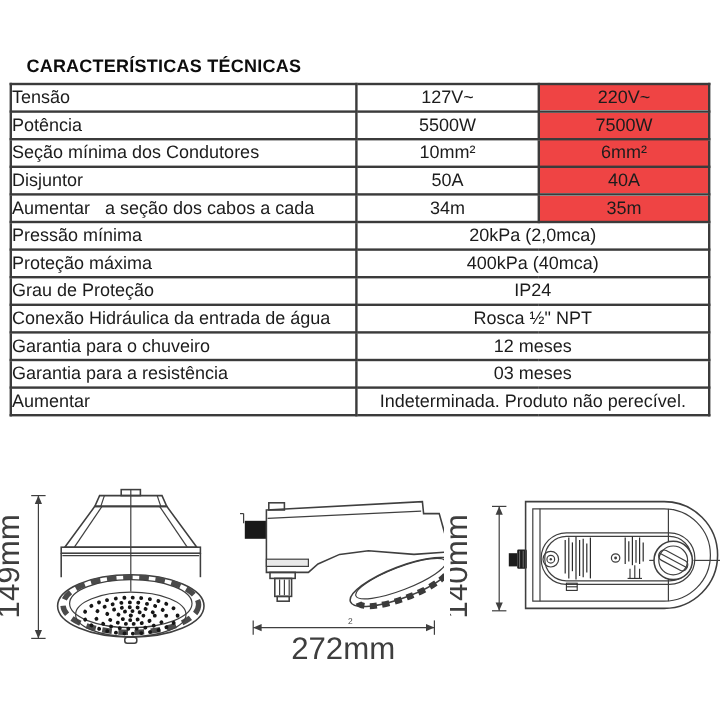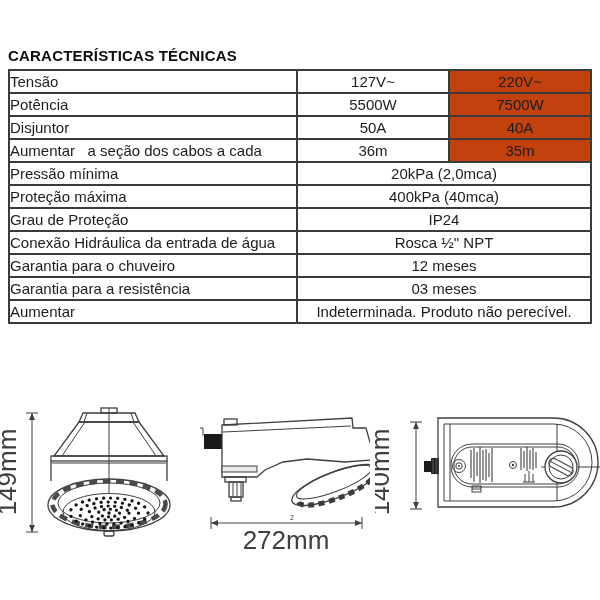--- a/index.html
+++ b/index.html
@@ -1,26 +1,26 @@
 <!DOCTYPE html>
 <html><head>
 <meta charset="utf-8">
 <style>
   html,body{margin:0;padding:0;background:#fff;}
   .page{width:600px;height:600px;position:relative;background:#fff;overflow:hidden;
         font-family:"Liberation Sans",sans-serif;}
-  .title{position:absolute;left:8px;top:47px;font-size:15px;font-weight:bold;
+  .title{position:absolute;left:22px;top:47px;font-size:15px;font-weight:bold;
          color:#0d0d0d;letter-spacing:.2px;}
   .tablewrap{position:absolute;left:8px;top:69px;width:582px;}
   table.specs{border-collapse:collapse;table-layout:fixed;width:582px;}
   table.specs td{border:2px solid #3b3b3b;height:21px;font-size:15px;color:#1c1c1c;
                  padding:0;overflow:hidden;}
   td.lab{padding-left:6px;text-align:left;white-space:pre;}
   td.val{text-align:center;}
-  td.hl{background:#c2410c;color:#6c695a;
+  td.hl{background:#ef4444;color:#6c695a;
         border-left:3px solid #e02b20;border-right:3px solid #e02b20;}
   td.hl-top{border-top:3px solid #e02b20;}
   td.hl-bot{border-bottom:3px solid #e02b20;}
   .diagram{position:absolute;}
   svg text{font-family:"Liberation Sans",sans-serif;fill:#3e3e3e;}
   .dimtext{font-size:26px;}
   .ln{stroke:#3f3f3f;stroke-width:1.3;fill:none;}
   .thin{stroke:#3f3f3f;stroke-width:1;fill:none;}
   .arrow{fill:#3f3f3f;stroke:none;}
 </style>
@@ -43,27 +43,32 @@
           <td class="lab">Tensão</td>
           <td class="val">127V~</td>
           <td class="val hl hl-top">220V~</td>
         </tr>
         <tr>
           <td class="lab">Potência</td>
           <td class="val">5500W</td>
           <td class="val hl">7500W</td>
         </tr>
         <tr>
+          <td class="lab">Seção mínima dos Condutores</td>
+          <td class="val">10mm²</td>
+          <td class="val hl">6mm²</td>
+        </tr>
+        <tr>
           <td class="lab">Disjuntor</td>
           <td class="val">50A</td>
           <td class="val hl">40A</td>
         </tr>
         <tr>
           <td class="lab">Aumentar   a seção dos cabos a cada</td>
-          <td class="val">36m</td>
+          <td class="val">34m</td>
           <td class="val hl hl-bot">35m</td>
         </tr>
         <tr>
           <td class="lab">Pressão mínima</td>
           <td class="val" colspan="2">20kPa (2,0mca)</td>
         </tr>
         <tr>
           <td class="lab">Proteção máxima</td>
           <td class="val" colspan="2">400kPa (40mca)</td>
         </tr>

